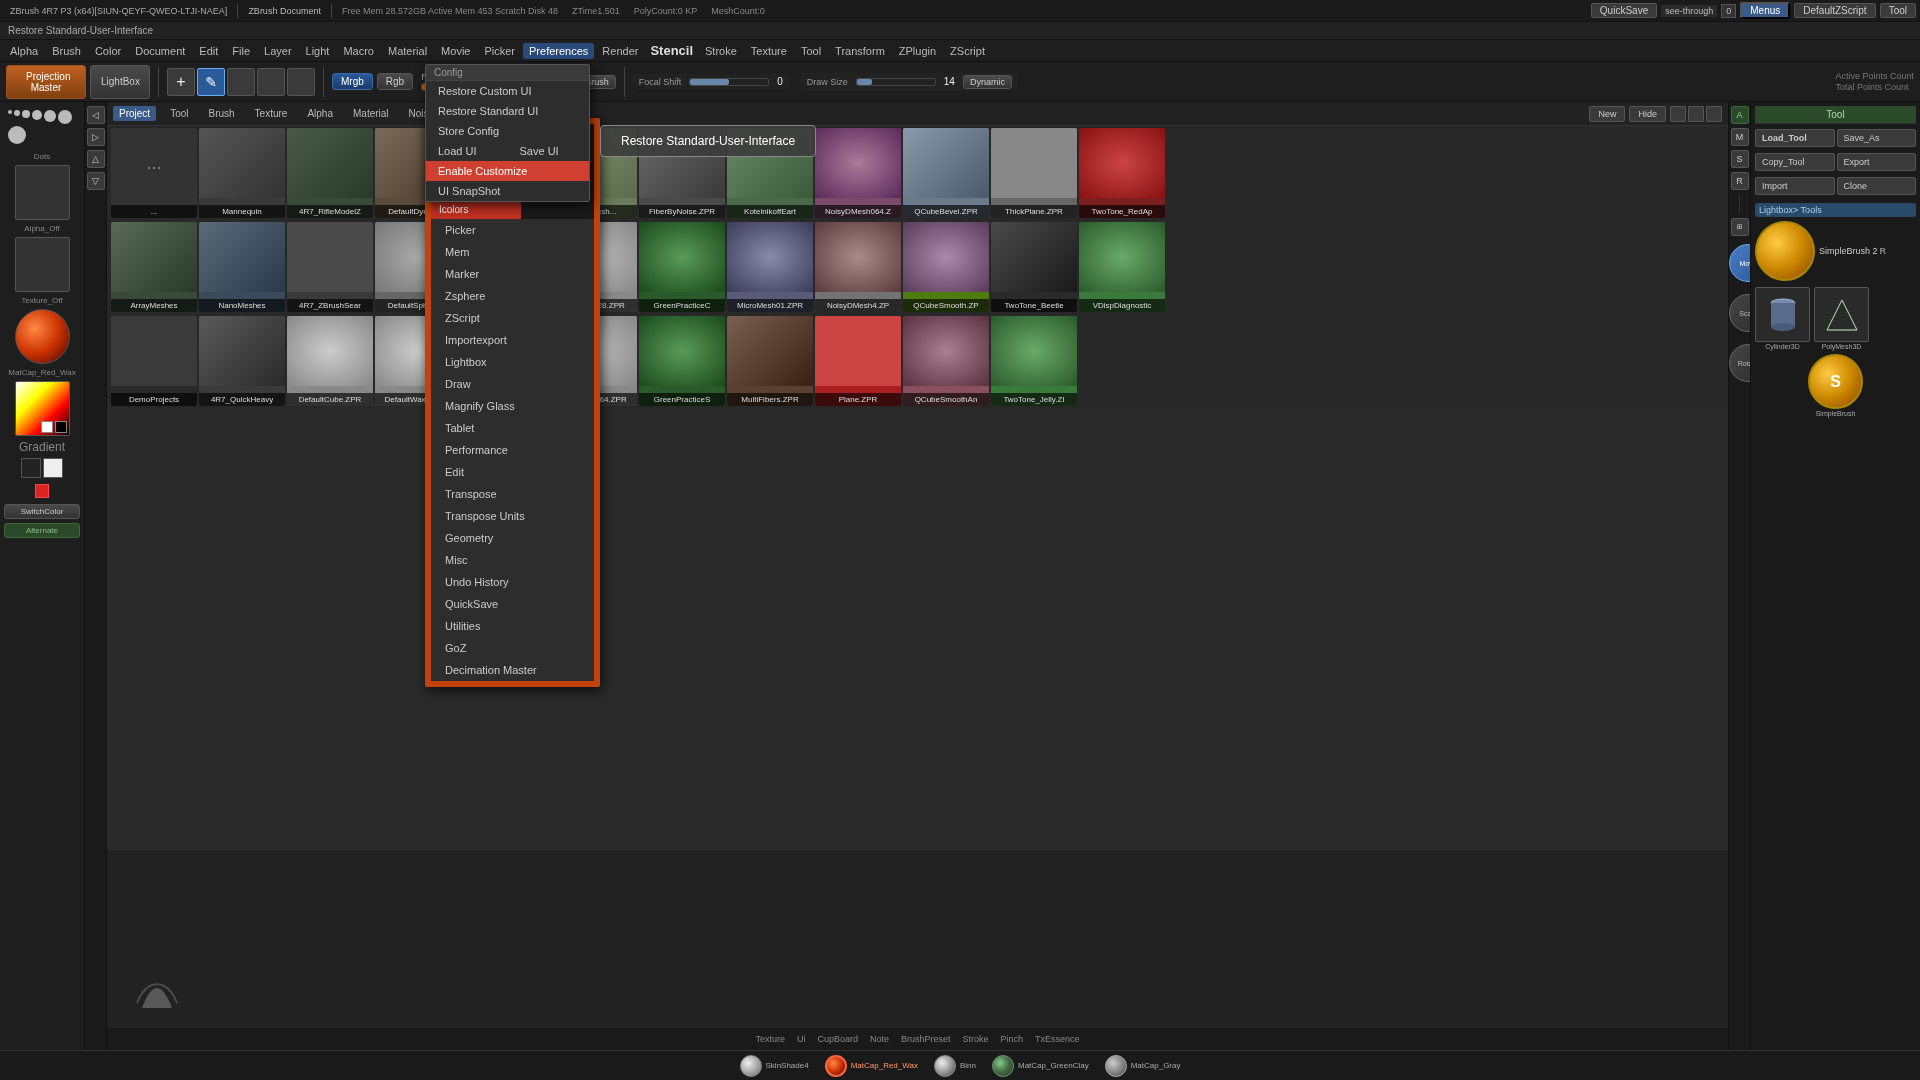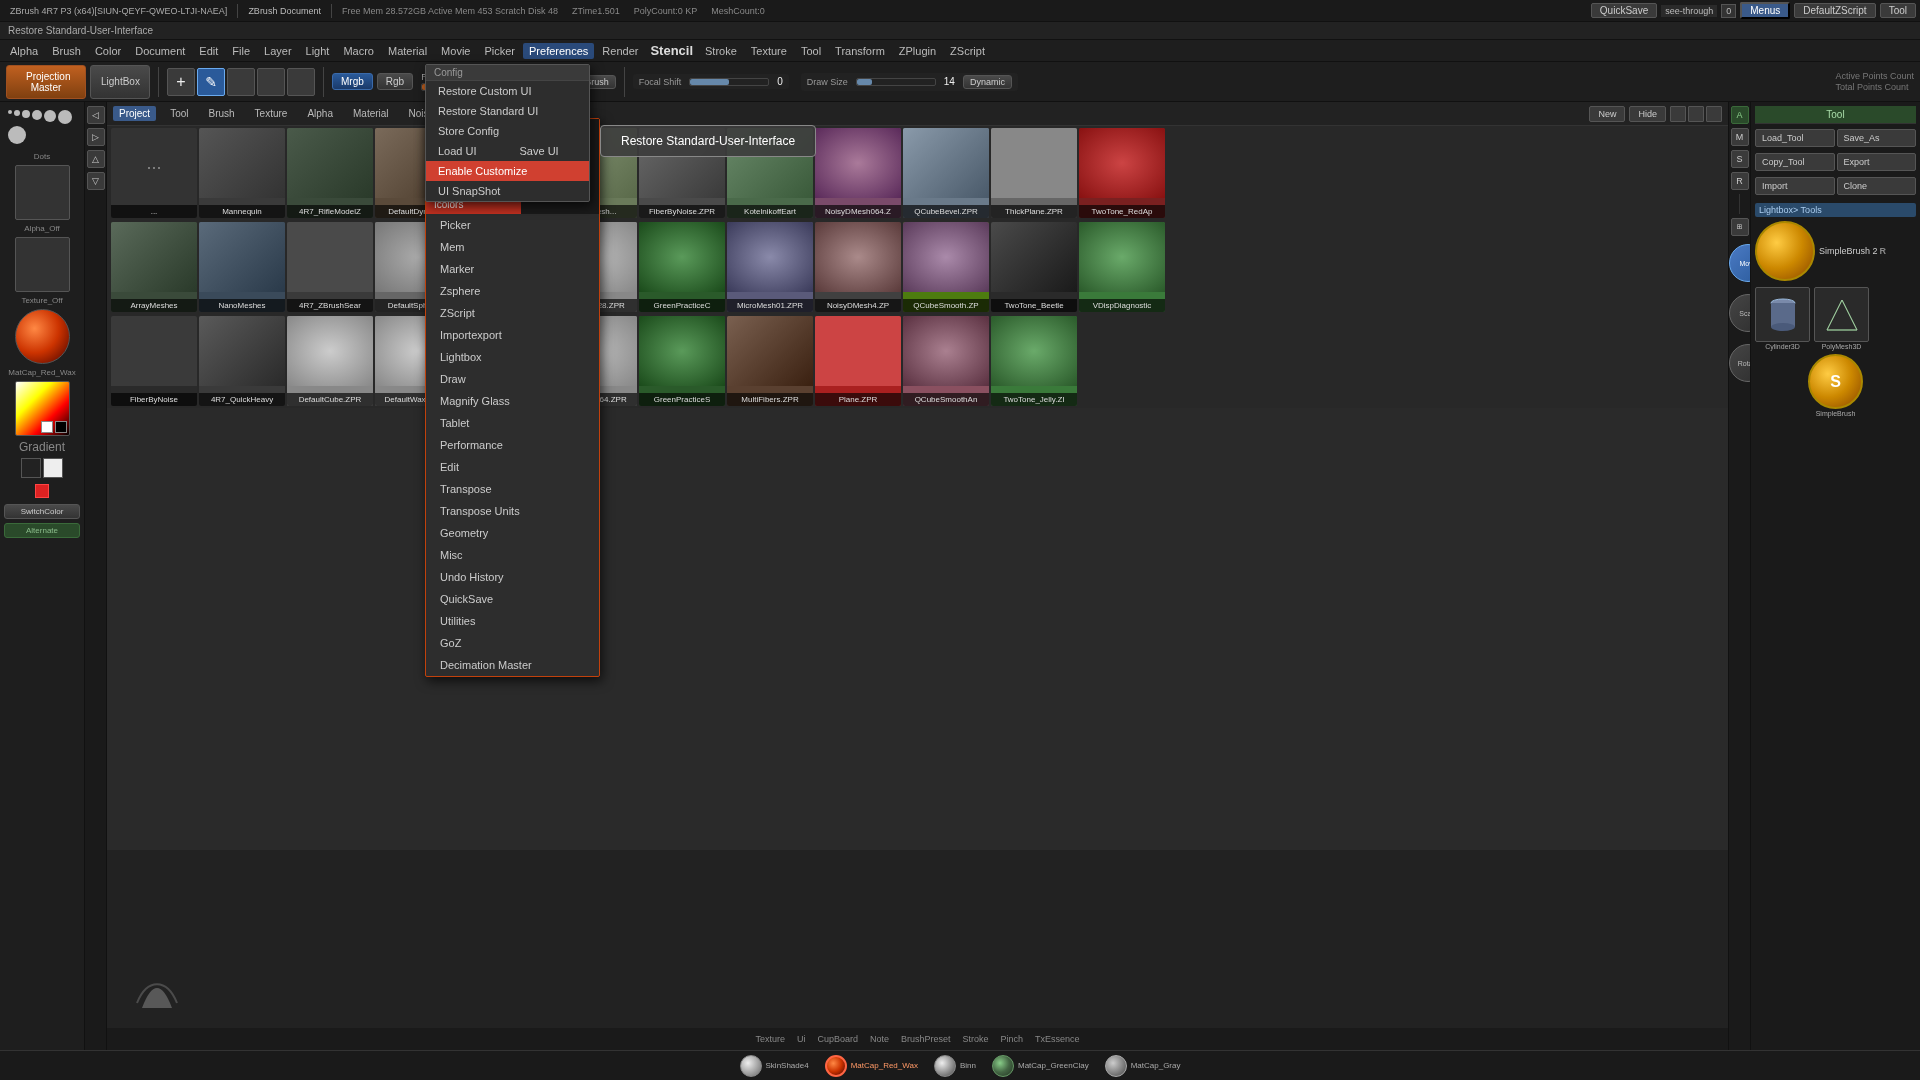--- a/index.html
+++ b/index.html
@@ -608,42 +608,42 @@
           <div class="lb-label">DynaWax28.ZPR</div>
         </div>
         <div class="lb-item" style="background:#2a5a2a;">
           <div class="lb-thumbnail" style="background:radial-gradient(#5a9a5a,#1a4a1a);width:100%;height:70px;"></div>
           <div class="lb-label">GreenPracticeC</div>
         </div>
         <div class="lb-item" style="background:#5a5a7a;">
           <div class="lb-thumbnail" style="background:radial-gradient(#8a8aaa,#3a3a5a);width:100%;height:70px;"></div>
           <div class="lb-label">MicroMesh01.ZPR</div>
         </div>
-        <div class="lb-item" style="background:#404040;">
+        <div class="lb-item" style="background:#737373;">
           <div class="lb-thumbnail" style="background:radial-gradient(#aa8a8a,#5a3a3a);width:100%;height:70px;"></div>
           <div class="lb-label">NoisyDMesh4.ZP</div>
         </div>
         <div class="lb-item" style="background:#4d7c0f;">
           <div class="lb-thumbnail" style="background:radial-gradient(#aa8aaa,#5a3a5a);width:100%;height:70px;"></div>
           <div class="lb-label">QCubeSmooth.ZP</div>
         </div>
         <div class="lb-item" style="background:#2a2a2a;">
           <div class="lb-thumbnail" style="background:linear-gradient(135deg,#4a4a4a,#1a1a1a);width:100%;height:70px;"></div>
           <div class="lb-label">TwoTone_Beetle</div>
         </div>
         <div class="lb-item" style="background:#3a7a3a;">
           <div class="lb-thumbnail" style="background:radial-gradient(#6aaa6a,#2a5a2a);width:100%;height:70px;"></div>
           <div class="lb-label">VDispDiagnostic</div>
         </div>
       </div>
 
       <div style="display:flex;flex-wrap:nowrap;gap:2px;padding:2px 4px;background:#282828;overflow:hidden;">
         <div class="lb-item" style="background:#2a2a2a;">
           <div class="lb-thumbnail" style="background:#3a3a3a;width:100%;height:70px;"></div>
-          <div class="lb-label">FiberByNoise</div>
+          <div class="lb-label">DemoProjects</div>
         </div>
         <div class="lb-item" style="background:#3a3a3a;">
           <div class="lb-thumbnail" style="background:linear-gradient(135deg,#5a5a5a,#2a2a2a);width:100%;height:70px;"></div>
           <div class="lb-label">4R7_QuickHeavy</div>
         </div>
         <div class="lb-item" style="background:#888;">
           <div class="lb-thumbnail" style="background:radial-gradient(#ccc,#888);width:100%;height:70px;"></div>
           <div class="lb-label">DefaultCube.ZPR</div>
         </div>
         <div class="lb-item" style="background:#888;">
@@ -720,21 +720,21 @@
     </div>
     <div class="rsm-btn" style="width:38px;height:38px;">
       <span style="font-size:7px;">Rotate</span>
     </div>
   </div>
 
   <div style="width:170px;background:#1a1a1a;border-left:1px solid #111;padding:4px;overflow-y:auto;">
     <div class="tool-header">Tool</div>
 
     <div style="display:flex;gap:2px;flex-wrap:wrap;margin-top:3px;">
-      <button class="tool-btn" style="flex:1;font-size:9px;">Load_Tool</button>
+      <button class="tool-btn" style="flex:1;font-size:9px;font-weight:bold;">Load_Tool</button>
       <button class="tool-btn" style="flex:1;font-size:9px;">Save_As</button>
     </div>
     <div style="display:flex;gap:2px;flex-wrap:wrap;margin-top:2px;">
       <button class="tool-btn" style="flex:1;font-size:9px;">Copy_Tool</button>
       <button class="tool-btn" style="flex:1;font-size:9px;">Export</button>
     </div>
     <div style="display:flex;gap:2px;flex-wrap:wrap;margin-top:2px;">
       <button class="tool-btn" style="flex:1;font-size:9px;">Import</button>
       <button class="tool-btn" style="flex:1;font-size:9px;">Clone</button>
     </div>
@@ -789,21 +789,21 @@
   <div class="dropdown-item">Restore Standard UI</div>
   <div class="dropdown-item">Store Config</div>
   <div style="display:flex;gap:0;">
     <div class="dropdown-item" style="flex:1;">Load UI</div>
     <div class="dropdown-item" style="flex:1;">Save UI</div>
   </div>
   <div class="dropdown-item highlighted">Enable Customize</div>
   <div class="dropdown-item">UI SnapShot</div>
 </div>
 
-<div id="pref-dropdown" style="position:absolute;top:118px;left:425px;width:175px;background:#2d2d2d;border:1px solid #c2410c;border-radius:2px;z-index:999;box-shadow:2px 4px 12px rgba(0,0,0,0.7);">
+<div id="pref-dropdown" style="position:absolute;top:118px;left:425px;width:175px;background:#2d2d2d;border:6px solid #c2410c;border-radius:2px;z-index:999;box-shadow:2px 4px 12px rgba(0,0,0,0.7);">
 
   <div style="display:flex;flex-direction:row;gap:0;background:#1a1a1a;">
     <div style="width:55%;background:#c03020;">
       <div class="pref-item" style="color:#fff;background:#c03020;font-size:10px;padding:4px 8px;">Quick Info</div>
       <div class="pref-item" style="color:#fff;background:#c03020;font-size:10px;padding:4px 8px;">Hotkeys</div>
       <div class="pref-item" style="color:#fff;background:#c03020;font-size:10px;padding:4px 8px;">Interface</div>
       <div class="pref-item" style="color:#fff;background:#c03020;font-size:10px;padding:4px 8px;">Custom UI</div>
       <div class="pref-item" style="color:#fff;background:#c03020;font-size:10px;padding:4px 8px;">Icolors</div>
     </div>
     <div style="width:45%;">

